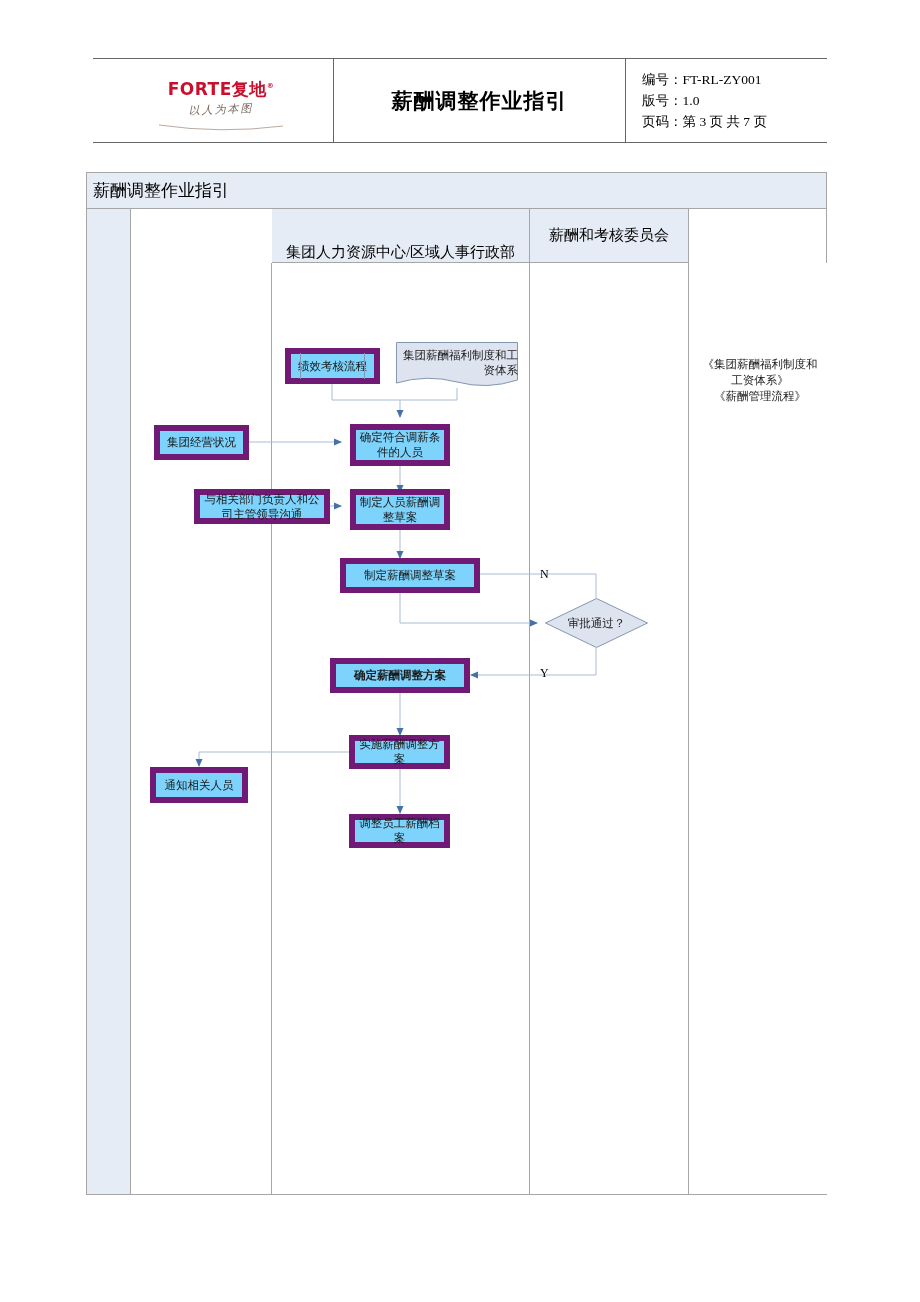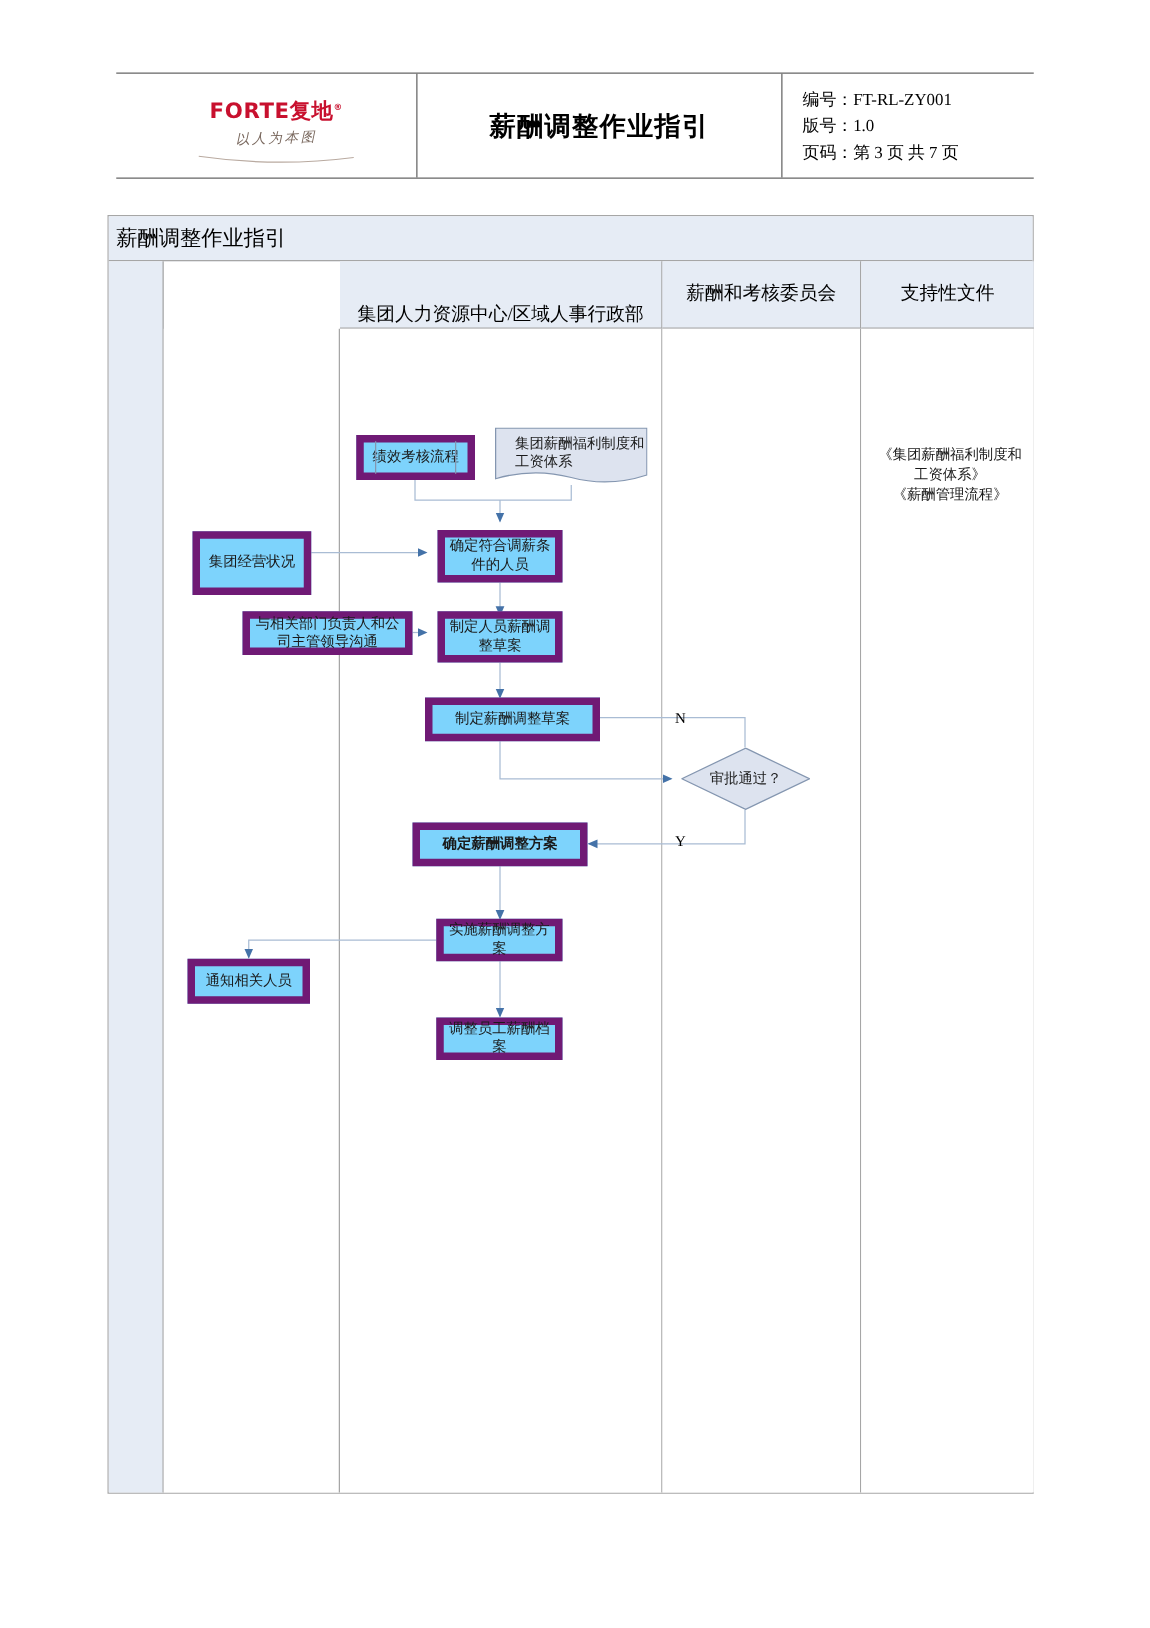--- a/index.html
+++ b/index.html
@@ -195,22 +195,21 @@
   .node-predef::after  { right: 9px; }
 
   .node-doc {
     border: none;
     background: transparent;
   }
   .node-doc .doc-label {
     position: relative;
     z-index: 2;
     width: 100%;
-    text-align: left;
-    margin-left: 16px;
+    text-align: right;
   }
   .node-doc svg {
     position: absolute;
     left: 0; top: 0;
     width: 100%;
     height: 100%;
     z-index: 1;
   }
 
   .node-diamond {
@@ -279,23 +278,20 @@
   </div>
 
   <div id="lane-left-col"></div>
 
   <div class="lane-header lane-2">
     <span>集团人力资源中心/区域人事行政部</span>
   </div>
   <div class="lane-header lane-3">
     <span>薪酬和考核委员会</span>
   </div>
-  <div class="lane-header lane-4">
-    <span>支持性文件</span>
-  </div>
 
   <div class="lane-body lane-1"></div>
   <div class="lane-body lane-2"></div>
   <div class="lane-body lane-3"></div>
   <div class="lane-body lane-4"></div>
 </div>
 
 <svg id="flow-canvas">
   <defs>
     <marker id="ah" markerWidth="8" markerHeight="8" refX="7" refY="4" orient="auto" markerUnits="userSpaceOnUse">
@@ -334,21 +330,21 @@
   <span>绩效考核流程</span>
 </div>
 
 <div class="node node-doc" style="left:396px; top:342px; width:122px; height:46px;">
   <svg viewBox="0 0 122 46" preserveAspectRatio="none">
     <path d="M0.5,0.5 L121.5,0.5 L121.5,38 Q91,48 61,40 Q31,32 0.5,41 Z" fill="#dde3ef" stroke="#8496b0" stroke-width="1"></path>
   </svg>
   <span class="doc-label" style="margin-bottom:5px;">集团薪酬福利制度和工资体系</span>
 </div>
 
-<div class="node" style="left:154px; top:425px; width:95px; height:51px;">
+<div class="node" style="left:154px; top:425px; width:95px; height:35px;">
   <span>集团经营状况</span>
 </div>
 
 <div class="node" style="left:350px; top:424px; width:100px; height:42px;">
   <span>确定符合调薪条件的人员</span>
 </div>
 
 <div class="node" style="left:194px; top:489px; width:136px; height:35px;">
   <span>与相关部门负责人和公司主管领导沟通</span>
 </div>

